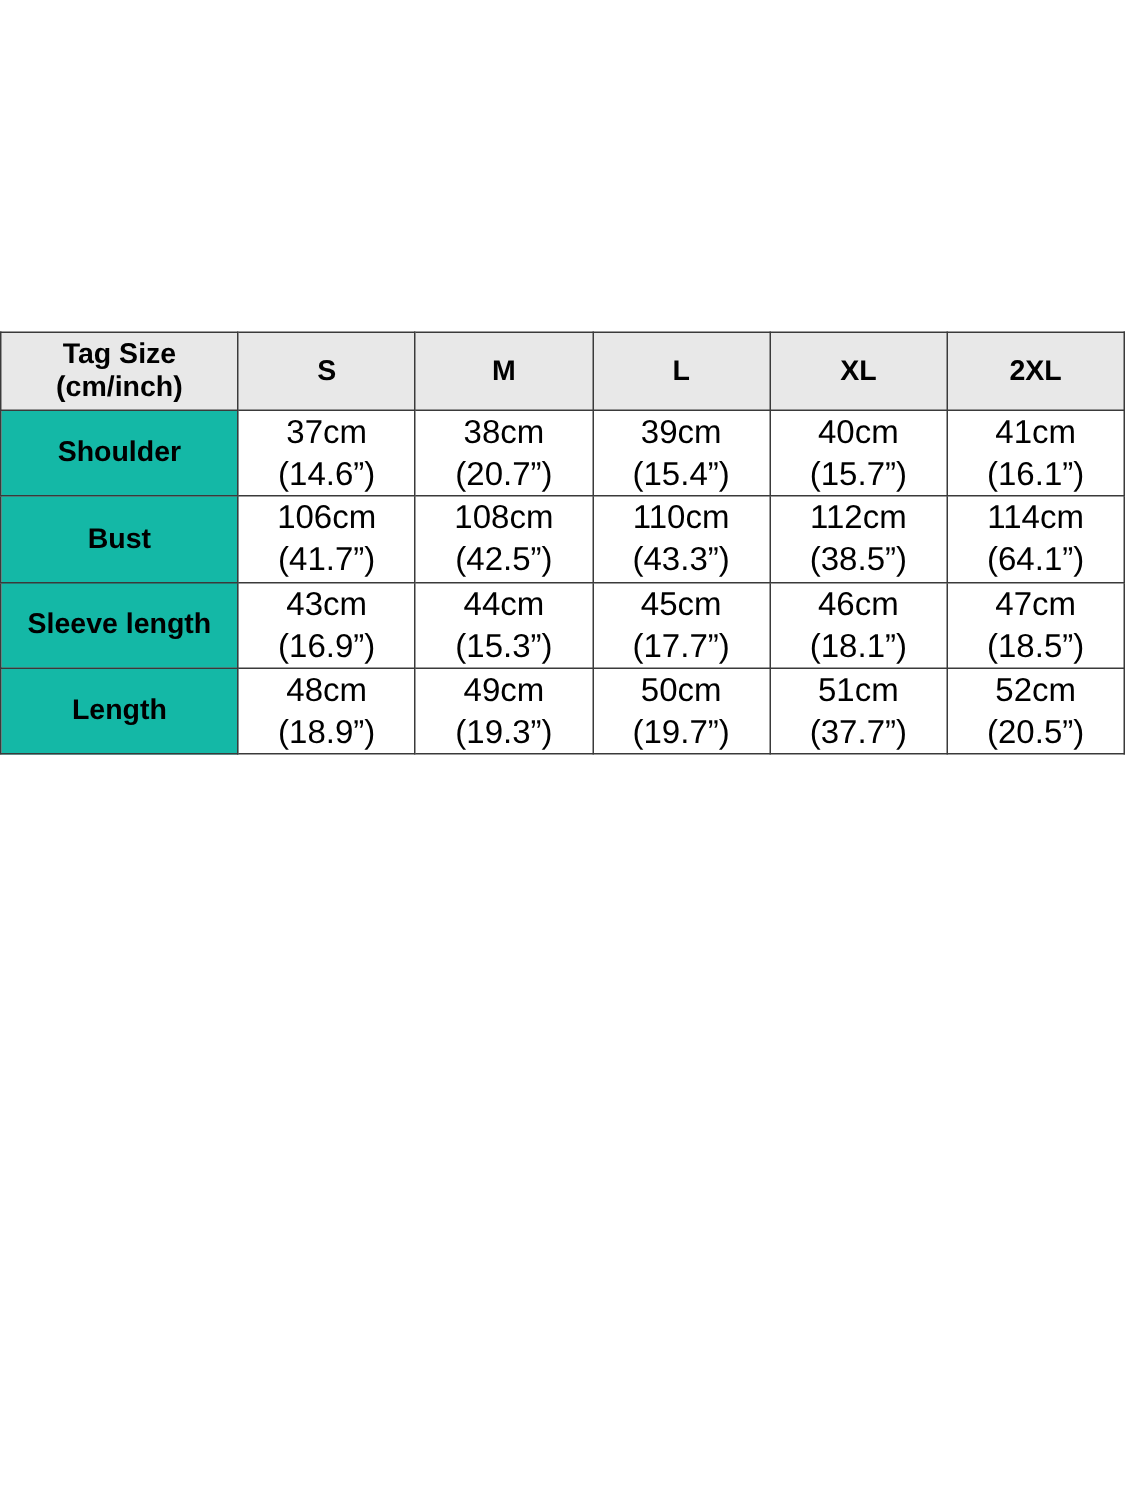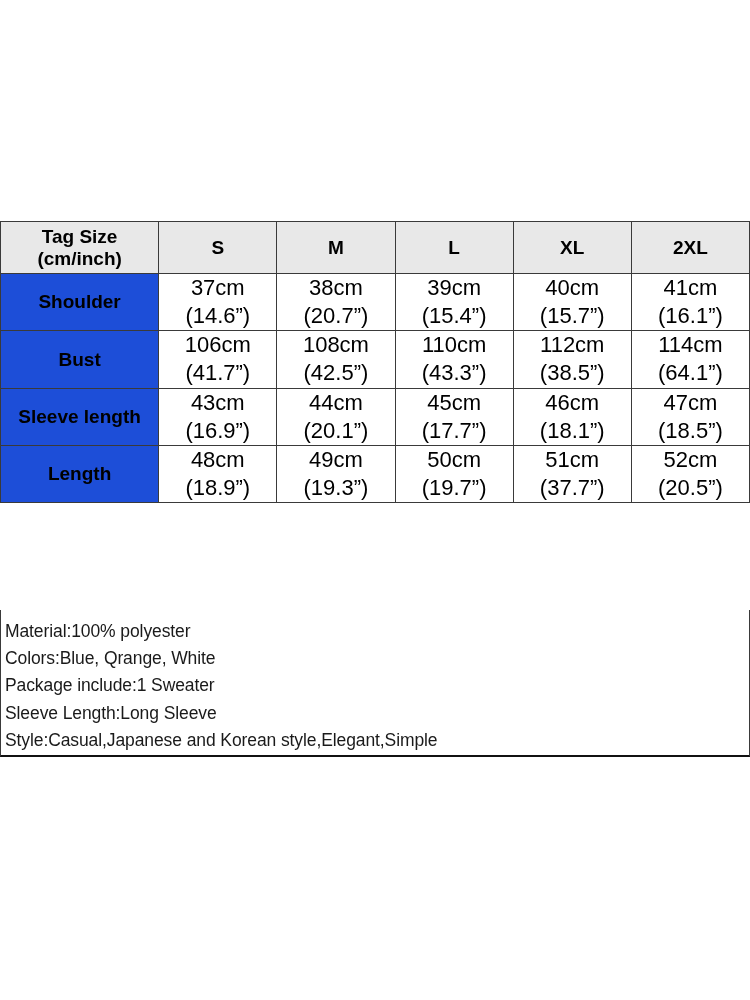--- a/index.html
+++ b/index.html
@@ -57,21 +57,21 @@
   }
   tr.size-row.tall td {
     height: 51px;
   }
   tr.size-row td.label-cell {
     font-size: 19px;
   }
 
   
   tr.meas-row td.label-cell {
-    background: #1d4ed8;
+    background: #14b8a6;
     font-weight: bold;
     font-size: 19px;
     height: 54px;
   }
   tr.meas-row td.value-cell {
     background: #ffffff;
     font-weight: normal;
     font-size: 22px;
     line-height: 1.28;
     height: 54px;
@@ -188,21 +188,21 @@
           <tr class="meas-row">
             <td class="label-cell">
               <span class="two-line">Sleeve length</span>
             </td>
             <td class="value-cell">
               <span class="cm">43cm</span>
               <span class="inch">(16.9”)</span>
             </td>
             <td class="value-cell">
               <span class="cm">44cm</span>
-              <span class="inch">(20.1”)</span>
+              <span class="inch">(15.3”)</span>
             </td>
             <td class="value-cell">
               <span class="cm">45cm</span>
               <span class="inch">(17.7”)</span>
             </td>
             <td class="value-cell">
               <span class="cm">46cm</span>
               <span class="inch">(18.1”)</span>
             </td>
             <td class="value-cell">
@@ -232,21 +232,14 @@
             </td>
             <td class="value-cell">
               <span class="cm">52cm</span>
               <span class="inch">(20.5”)</span>
             </td>
           </tr>
         </tbody>
     </table>
   </div>
 
-  <div class="desc-block">
-      <div class="desc-line">Material:100% polyester</div>
-      <div class="desc-line">Colors:Blue, Qrange, White</div>
-      <div class="desc-line">Package include:1 Sweater</div>
-      <div class="desc-line">Sleeve Length:Long Sleeve</div>
-      <div class="desc-line">Style:Casual,Japanese and Korean style,Elegant,Simple</div>
-    </div>
 
 </div>
 
 </body></html>

